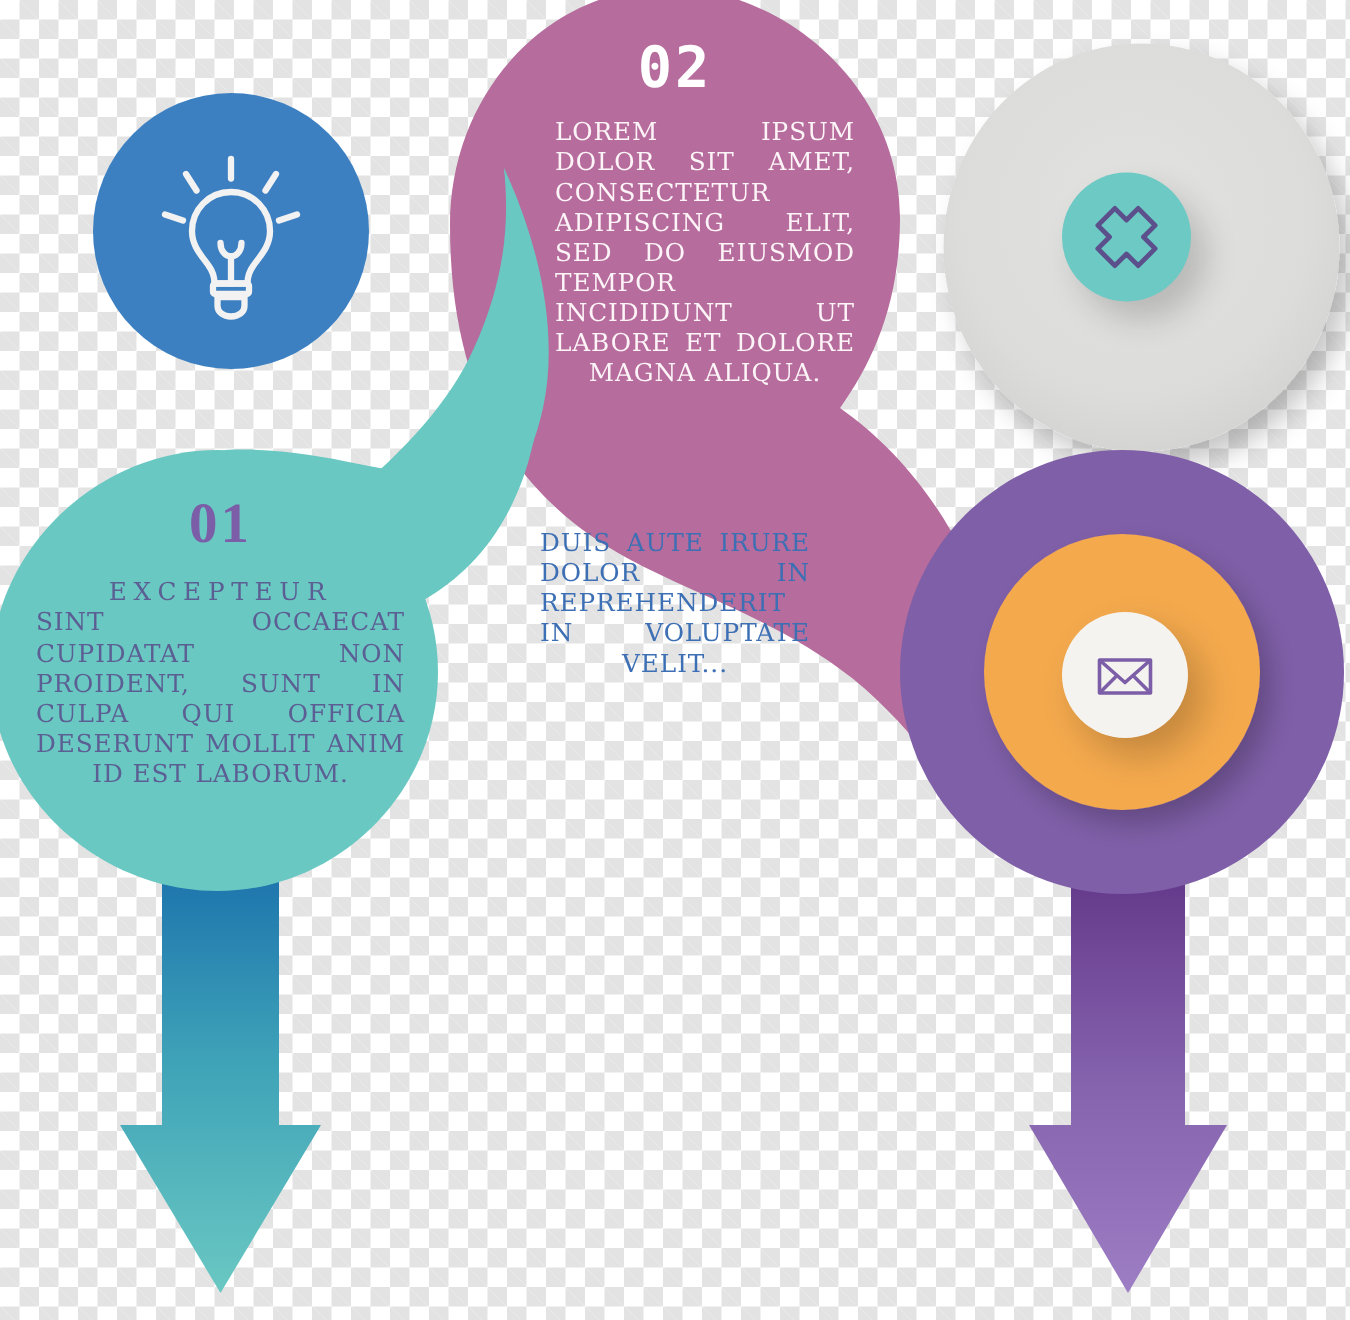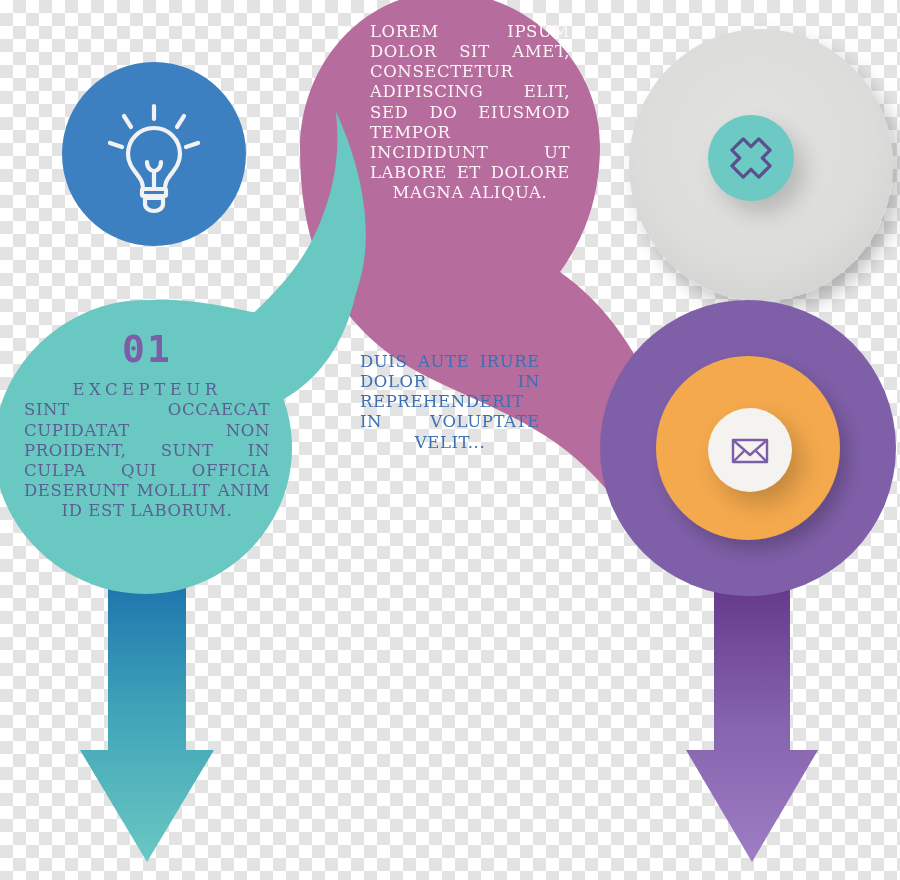--- a/index.html
+++ b/index.html
@@ -48,21 +48,21 @@
   .body {
     font-family: "DejaVu Serif", "Liberation Serif", serif;
     text-transform: uppercase;
     text-align: justify;
     text-align-last: center;
     letter-spacing: 0.6px;
   }
 
   
   #block01 { left: 24px; top: 326px; width: 246px; }
-  #block01 .num { font-size: 38px; color: #7b5ea7; margin-bottom: 8px; }
+  #block01 .num { font-size: 38px; color: #7b5ea7; margin-bottom: 13px; font-family: Liberation Serif, serif; }
   #block01 .body { font-size: 16.5px; color: #5b5f93; }
   #block01 .lead { letter-spacing: 4.5px; text-align: right; text-align-last: center;}
 
   
   #block02 { left: 330px; top: 22px; width: 240px; }
   #block02 .num { font-size: 38px; color: #ffffff; margin-bottom: 10px; }
   #block02 .body { font-size: 16.5px; color: #fdf4f8; margin-left: 40px; }
 
   
   #block03 { left: 360px; top: 352px; width: 180px; }
@@ -214,20 +214,21 @@
     </svg>
   </div>
 
   <div class="txtblock" id="block01">
     <div class="num">01</div>
     <div class="body lead">EXCEPTEUR</div>
     <div class="body">SINT OCCAECAT CUPIDATAT NON PROIDENT, SUNT IN CULPA QUI OFFICIA DESERUNT MOLLIT ANIM ID EST LABORUM.</div>
   </div>
 
   <div class="txtblock" id="block02">
+    <div class="num">02</div>
     <div class="body">LOREM IPSUM DOLOR SIT AMET, CONSECTETUR ADIPISCING ELIT, SED DO EIUSMOD TEMPOR INCIDIDUNT UT LABORE ET DOLORE MAGNA ALIQUA.</div>
   </div>
 
   <div class="txtblock" id="block03">
     <div class="body">DUIS AUTE IRURE DOLOR IN REPREHENDERIT IN VOLUPTATE VELIT...</div>
   </div>
 
 </div>
 
 </body></html>

